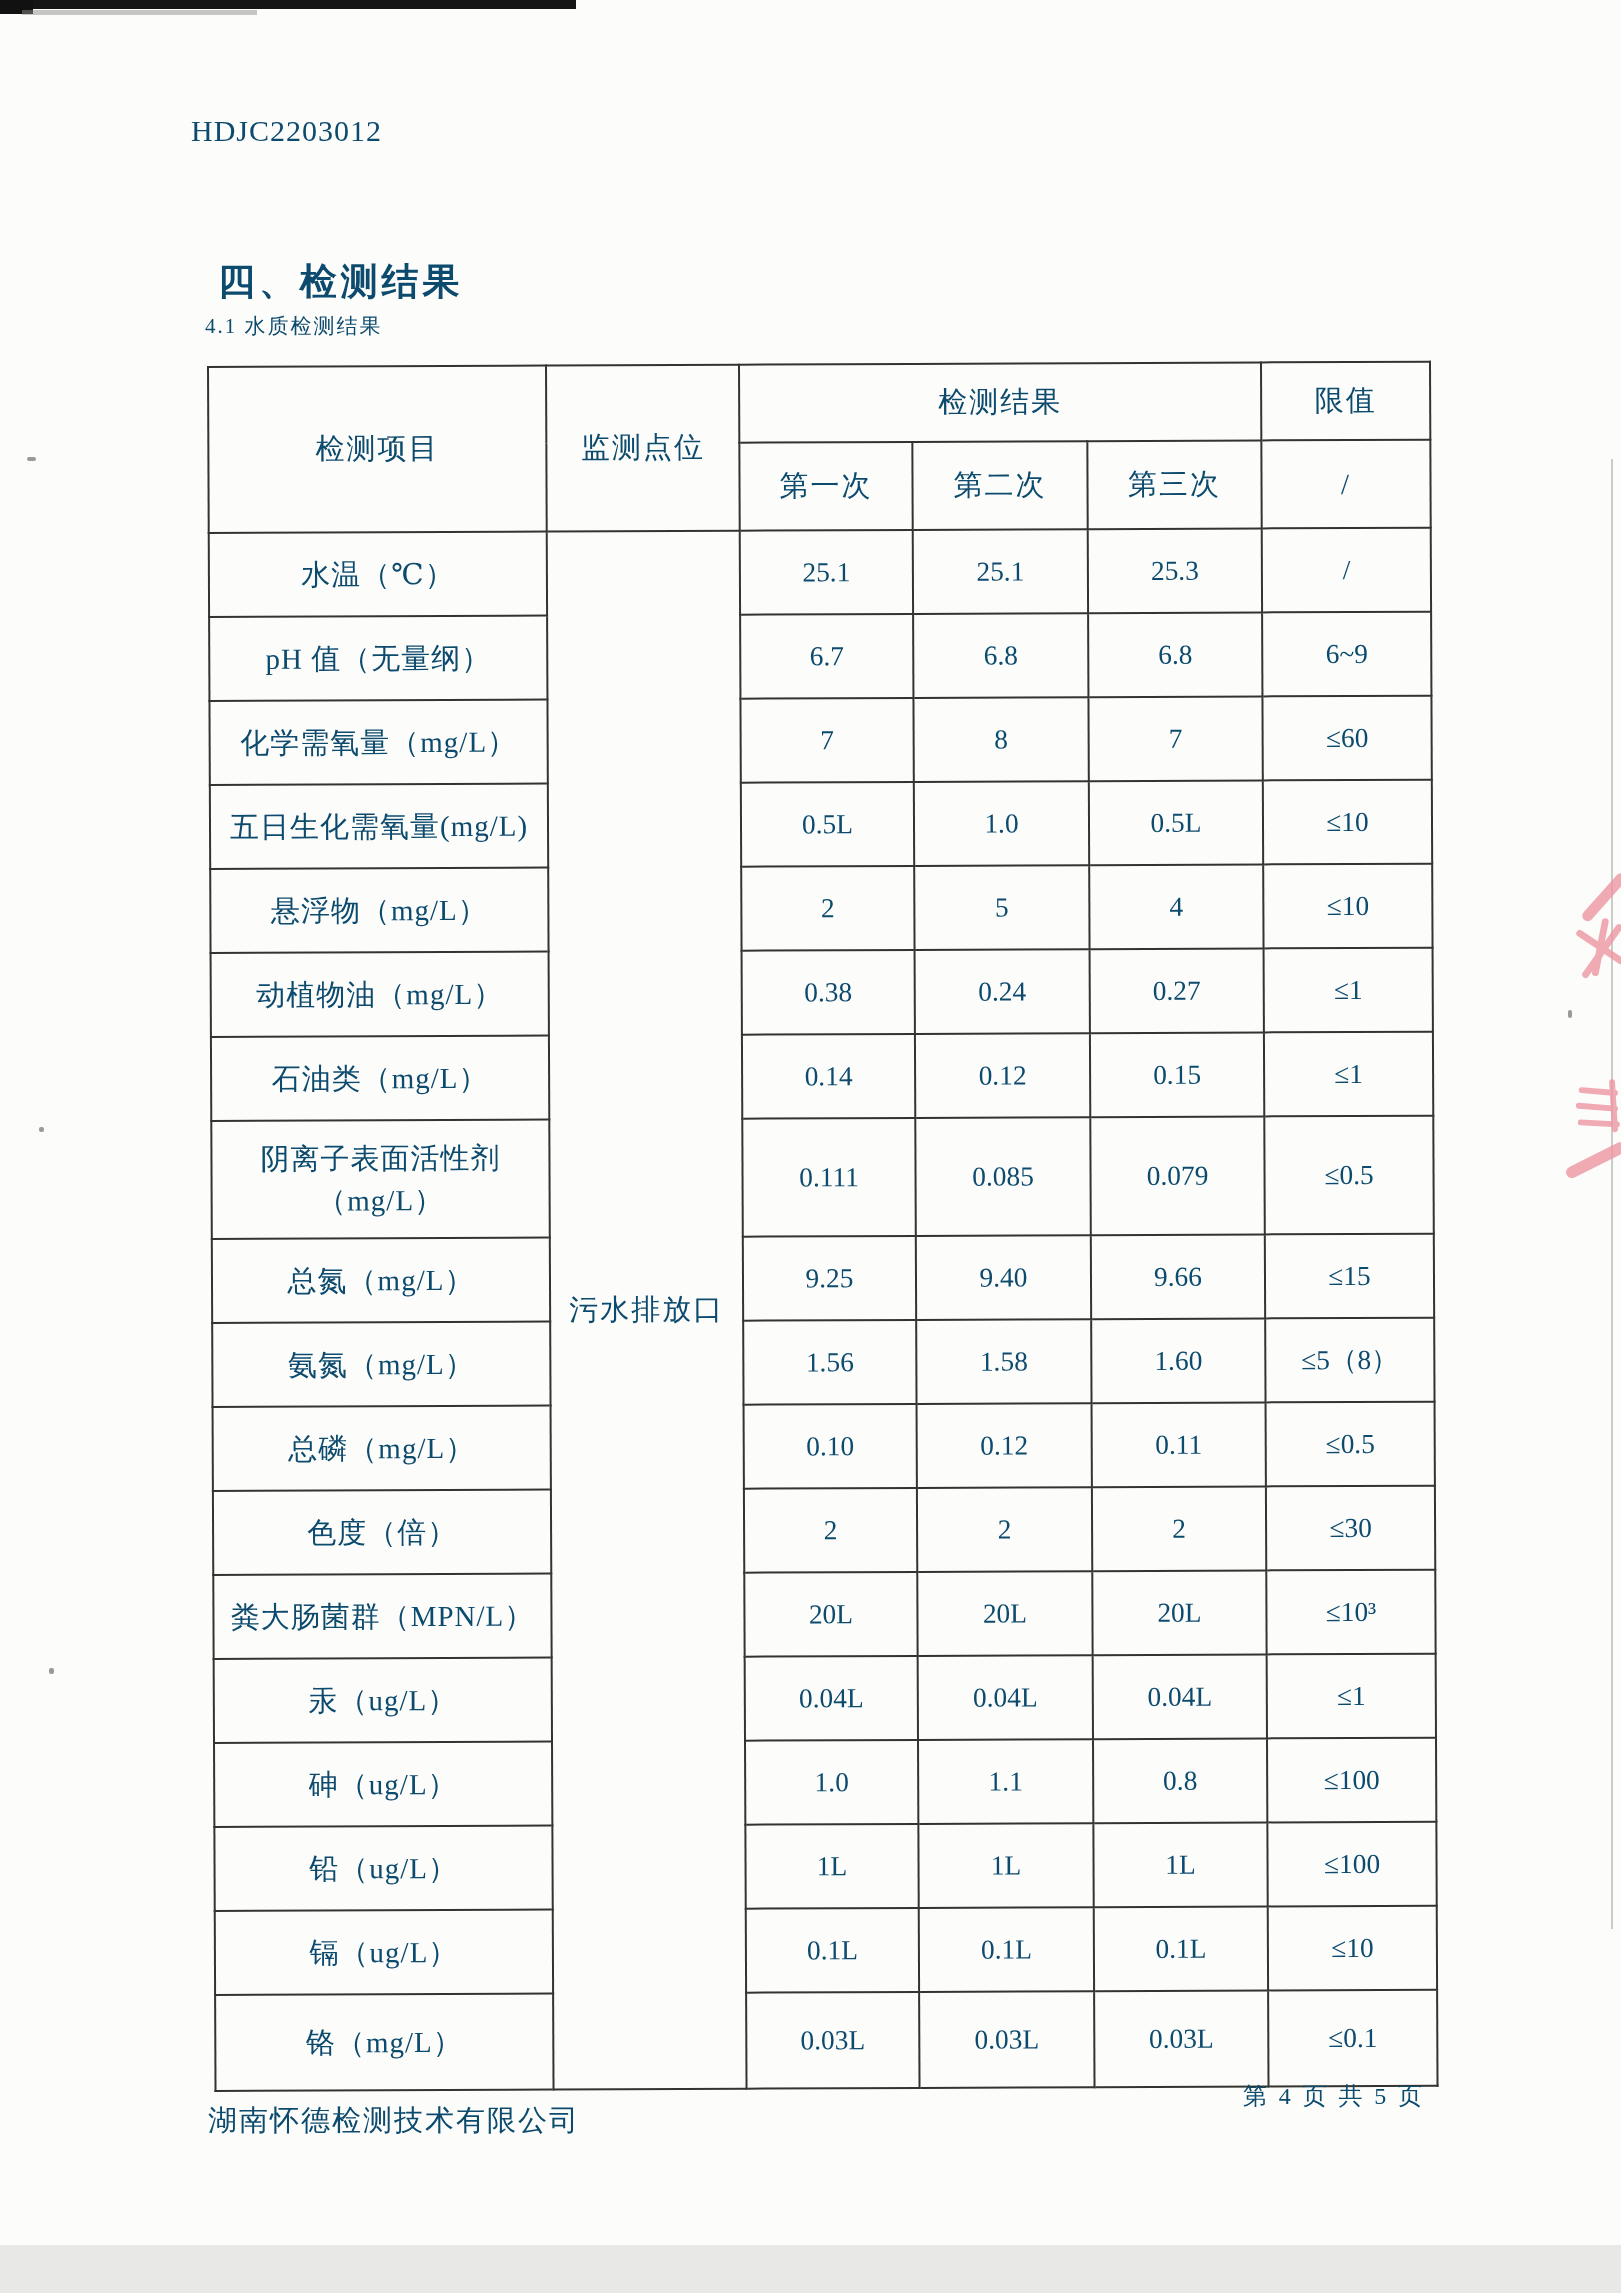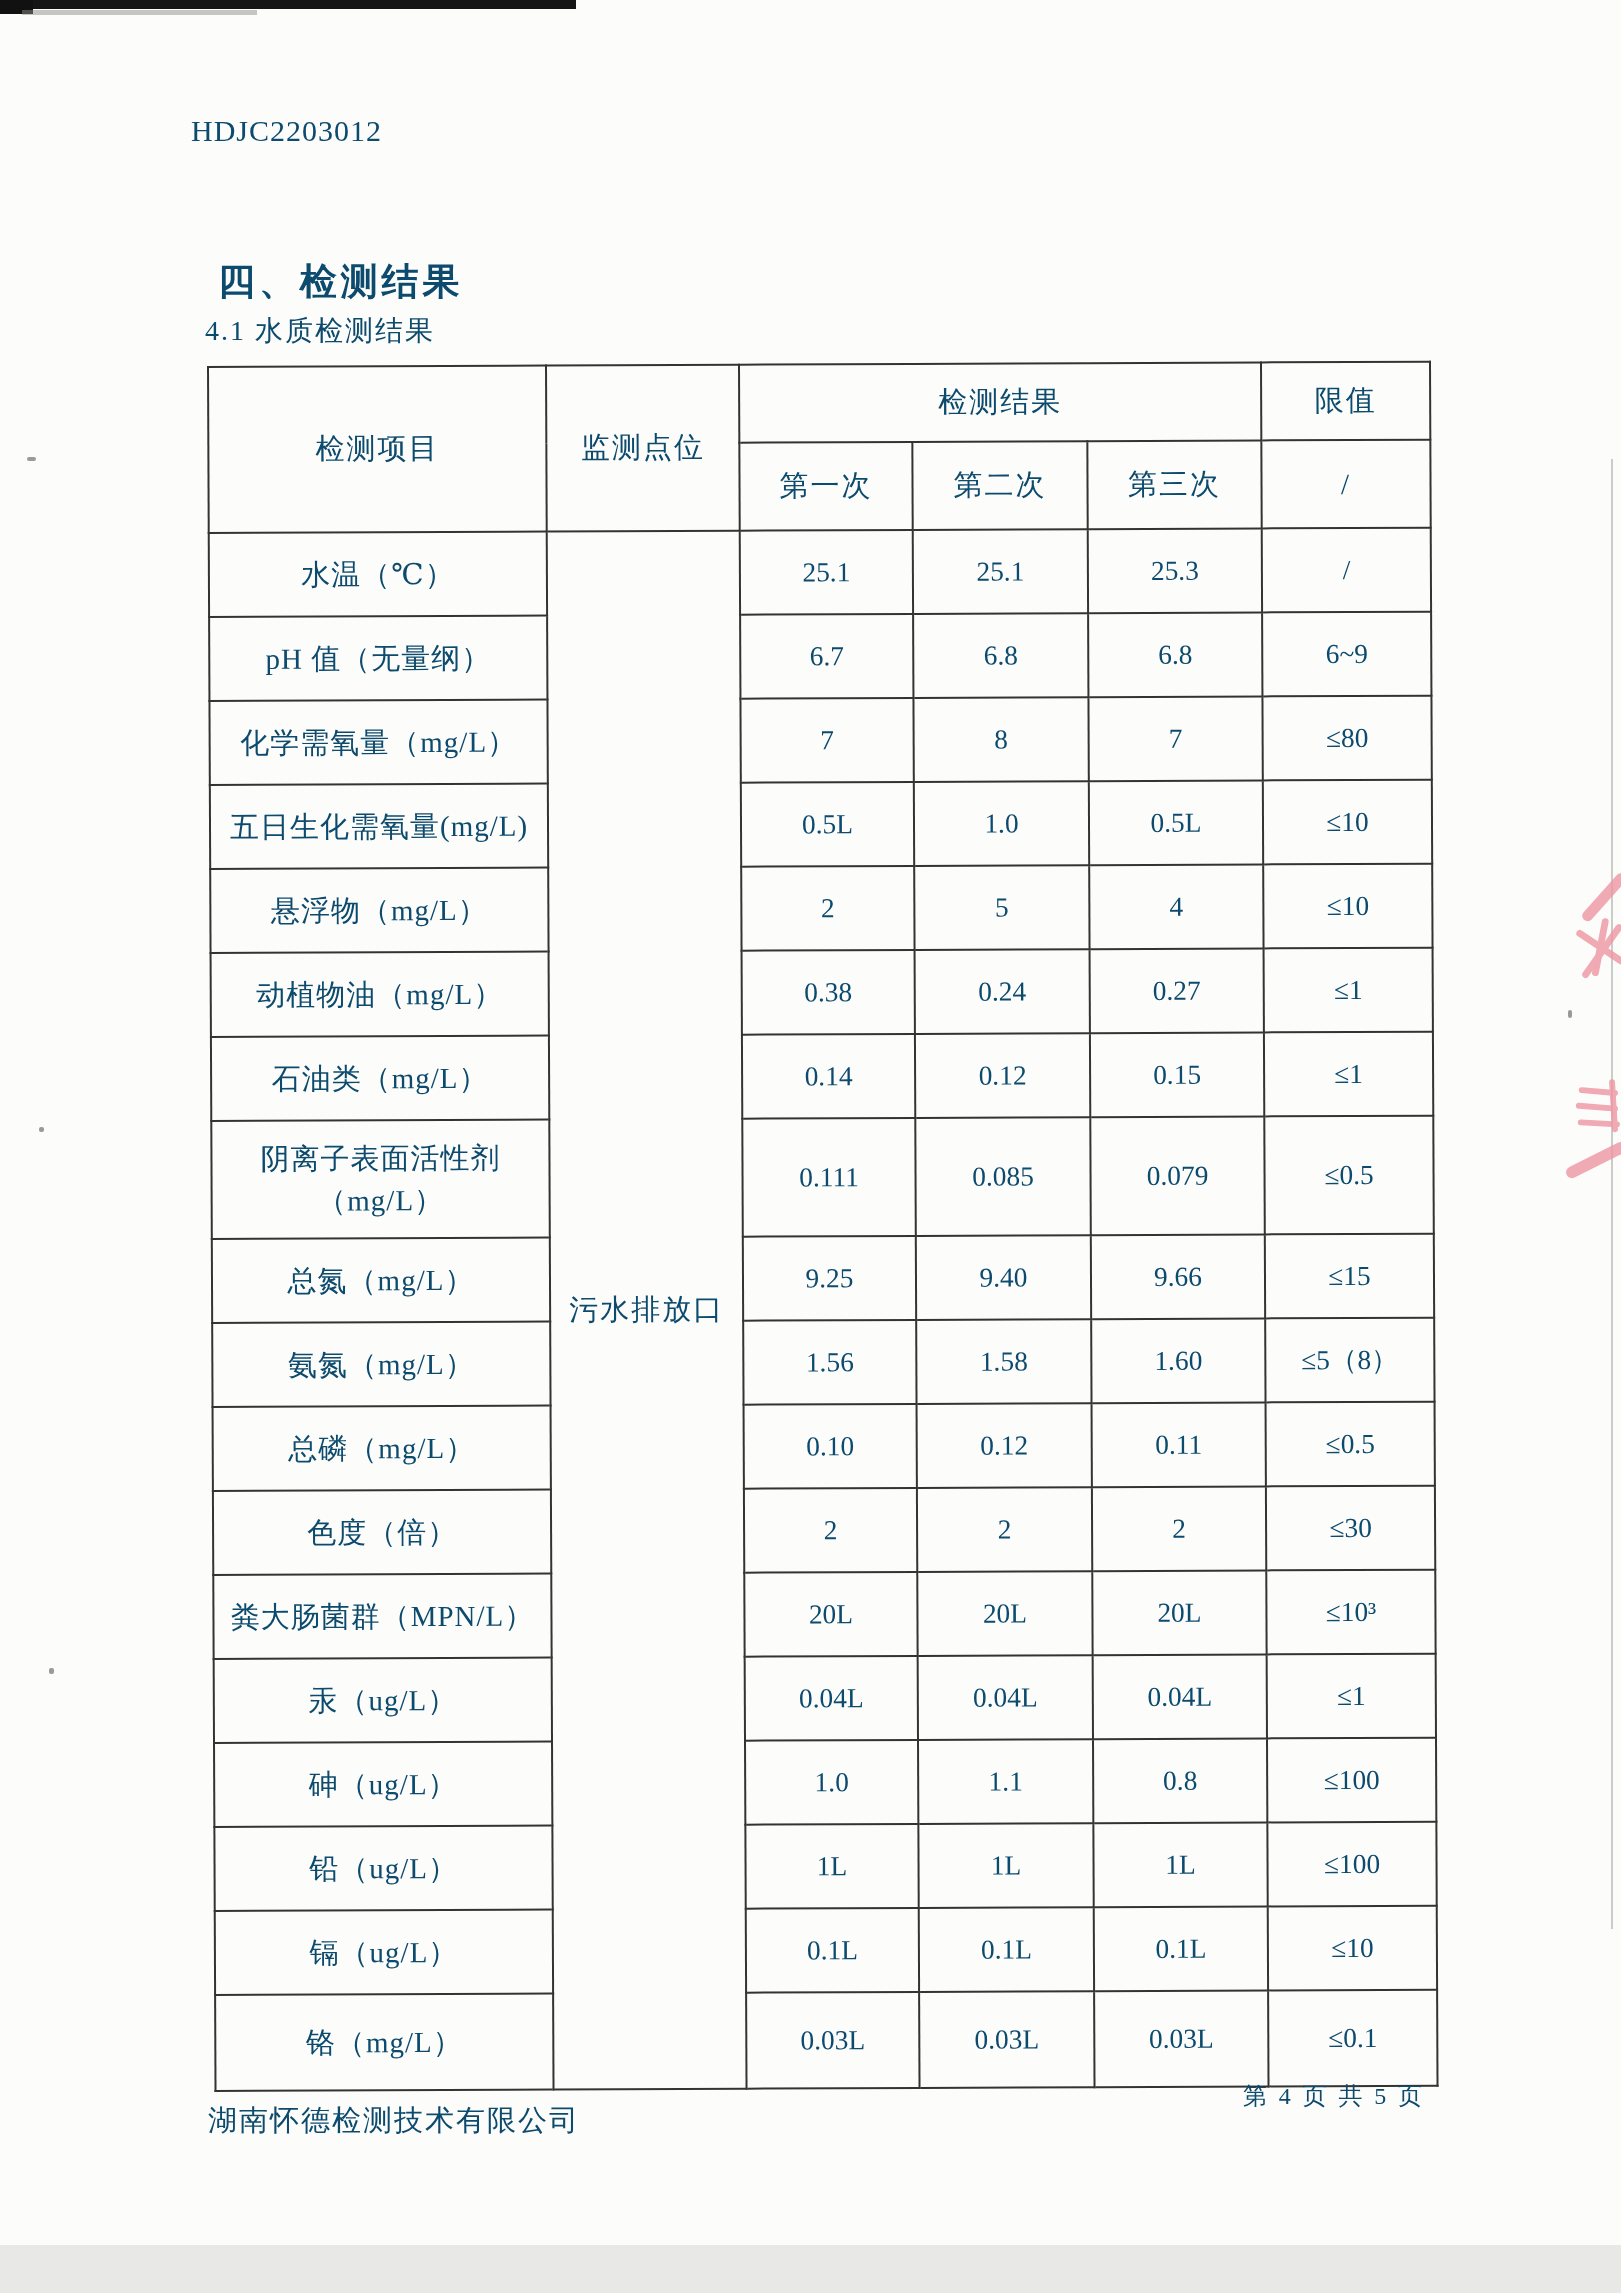--- a/index.html
+++ b/index.html
@@ -18,21 +18,21 @@
   .right-edge-line{position:absolute;top:459px;left:1611px;width:2px;height:1470px;background:#c2c2be;opacity:.85;}
   .speck{position:absolute;background:#9a9a97;border-radius:2px;}
   .speck.s1{top:457px;left:27.4px;width:8.8px;height:3.9px;}
   .speck.s2{top:1127px;left:39px;width:4.9px;height:4.9px;}
   .speck.s3{top:1668px;left:49px;width:4.9px;height:5.9px;}
   .speck.s4{top:1010px;left:1568px;width:3.9px;height:7.8px;}
   
   .hdr-left{position:absolute;top:114px;left:191px;font-size:30px;letter-spacing:1px;}
   .hdr-right{position:absolute;top:106px;left:855px;width:559px;font-size:29px;letter-spacing:1px;white-space:nowrap;}
   .sec-title{position:absolute;top:245px;left:206px;margin:12px;font-size:37px;font-weight:bold;letter-spacing:3.9px;}
-  .subsec{position:absolute;top:312px;left:205px;font-size:28px;letter-spacing:2px;text-align:right;}
+  .subsec{position:absolute;top:312px;left:205px;font-size:21px;letter-spacing:2px;text-align:right;}
   
   table.results{
     position:absolute;top:366px;left:207px;
     width:1222px;
     border-collapse:collapse;
     table-layout:fixed;
     transform:rotate(-0.25deg);
     transform-origin:top left;
   }
   table.results th,table.results td{
@@ -112,21 +112,21 @@
           <td>6.7</td>
           <td>6.8</td>
           <td>6.8</td>
           <td>6~9</td>
         </tr>
         <tr>
           <td class="c-item">化学需氧量（mg/L）</td>
           <td>7</td>
           <td>8</td>
           <td>7</td>
-          <td>≤80</td>
+          <td>≤60</td>
         </tr>
         <tr>
           <td class="c-item">五日生化需氧量(mg/L)</td>
           <td>0.5L</td>
           <td>1.0</td>
           <td>0.5L</td>
           <td>≤10</td>
         </tr>
         <tr>
           <td class="c-item">悬浮物（mg/L）</td>

